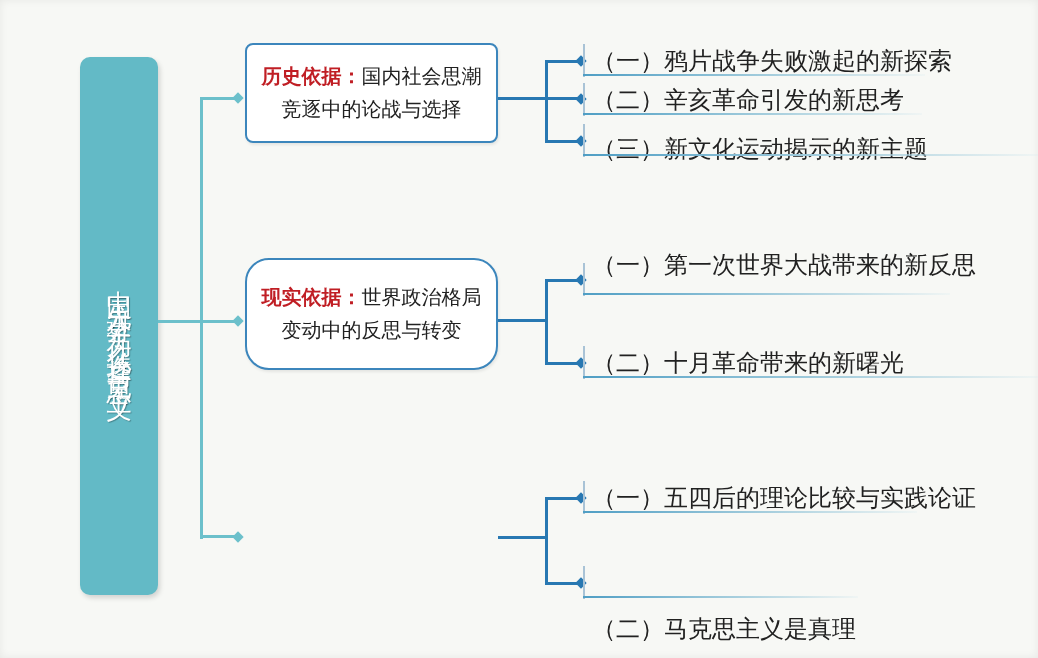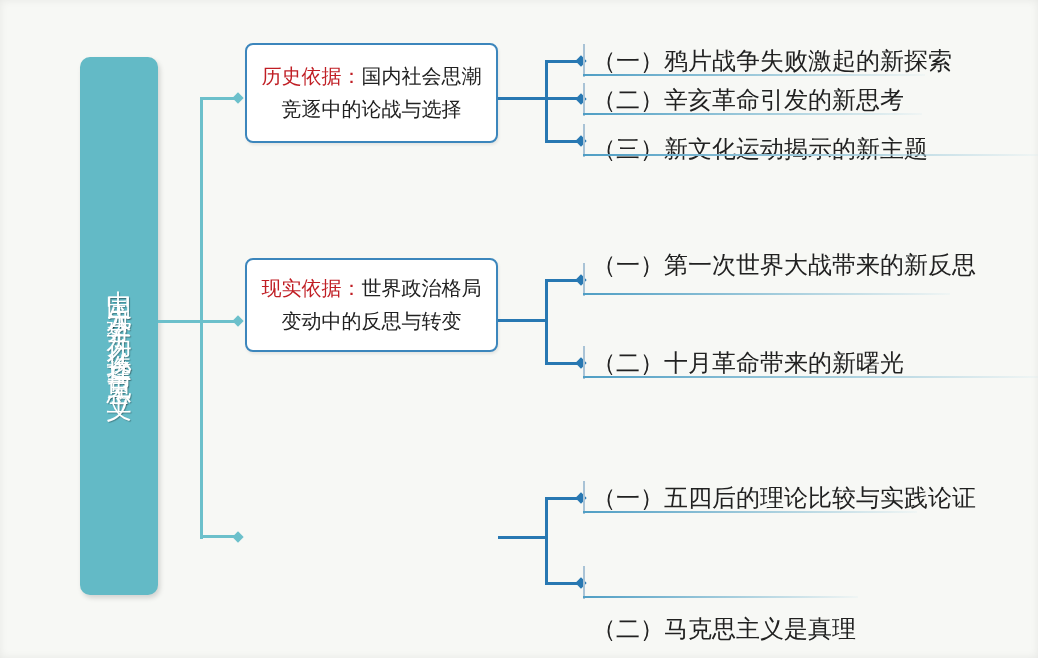--- a/index.html
+++ b/index.html
@@ -44,23 +44,23 @@
   .diamond.blue{background:var(--branch-connector);}
   
   .branch-node{
     position:absolute;left:245px;width:253px;box-sizing:border-box;
     background:#ffffff;border:2px solid var(--branch-border);border-radius:8px;
     box-shadow:1px 2px 3px rgba(0,0,0,0.08);
     display:flex;align-items:center;justify-content:center;
     padding:8px 12px;text-align:center;
   }
   .branch-node .txt{font-size:20px;line-height:33px;color:var(--text-dark);}
-  .branch-keyword{color:var(--keyword-red);font-weight:normal;}
+  .branch-keyword{color:var(--keyword-red);font-weight:bold;}
   .branch-1{top:43px;height:100px;}
-  .branch-2{top:258px;height:94px;}
+  .branch-2{top:258px;height:112px;border-radius:24px;}
   .branch-3{top:478px;height:113px;}
   
   .leaf-label{
     position:absolute;left:592px;height:30px;line-height:30px;
     font-size:24px;color:var(--text-dark);white-space:nowrap;
   }
   .leaf-tick{position:absolute;left:583px;width:2px;height:33px;background:var(--tick-color);}
   .leaf-underline{
     position:absolute;left:583px;height:2px;
     background:linear-gradient(to right,var(--underline-start),#a6cedd 55%,rgba(190,225,236,0.12));

